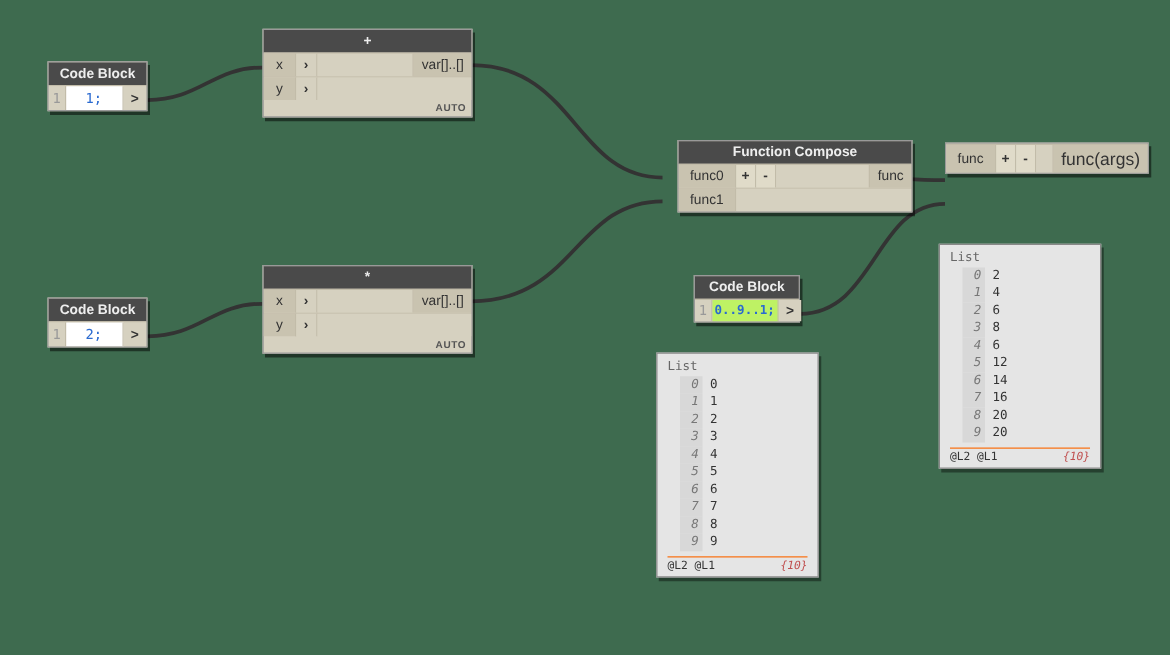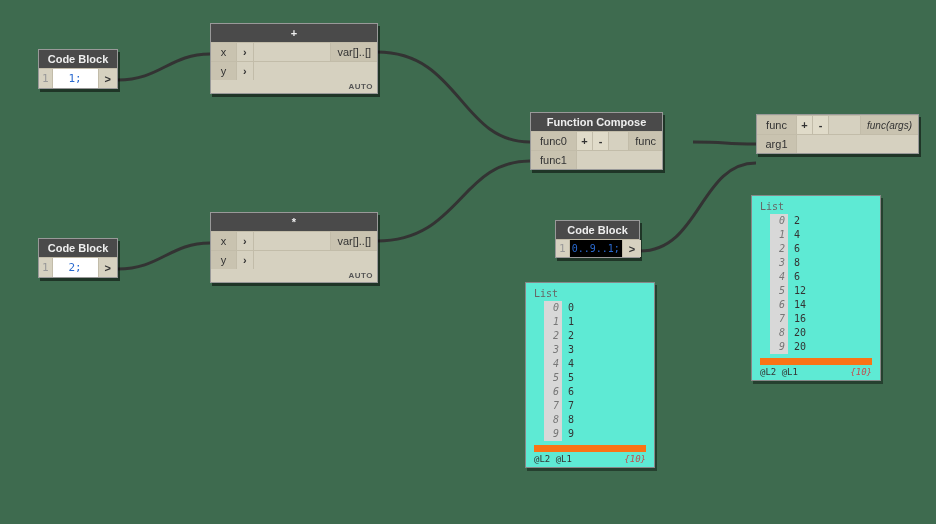--- a/index.html
+++ b/index.html
@@ -60,21 +60,21 @@
     font-weight: bold;
     color: #555;
     padding: 2px 4px;
     letter-spacing: 0.5px;
     margin-left: 48px;
   }
   .code-val { color: #2a6ad0; font-family: monospace; }
   .code-line { color: #999; font-family: monospace; padding: 0 3px; }
   .preview {
     position: absolute;
-    background: #5eead4;
+    background: #e5e5e5;
     border: 1px solid #888;
     padding: 5px 8px 3px 8px;
     font-family: monospace;
     font-size: 10px;
     color: #333;
     box-shadow: 2px 3px 0 rgba(0,0,0,0.4);
   }
   .preview .label { color: #666; margin-bottom: 2px; }
   .preview .list-row {
     display: flex;
@@ -86,21 +86,21 @@
     background: #d8d8d8;
     color: #777;
     font-style: italic;
     text-align: right;
     padding: 0 3px;
     margin-right: 6px;
   }
   .preview .foot {
     display: flex;
     justify-content: space-between;
-    border-top: 7px solid #f97316;
+    border-top: 1px solid #f97316;
     margin-top: 4px;
     padding-top: 2px;
     font-size: 9px;
   }
   .preview .foot .count { color: #c05050; font-style: italic; text-align: right; }
   .pm-btn {
     width: 16px; text-align: center;
     background: #e0dbc9;
     font-weight: bold;
   }
@@ -160,55 +160,51 @@
     <div class="cell dark" style="white-space:nowrap;">var[]..[]</div>
   </div>
   <div class="row">
     <div class="cell dark" style="width:26px;">y</div>
     <div class="cell chev">›</div>
     <div class="cell" style="flex:1;"></div>
   </div>
   <div class="footer-auto">AUTO</div>
 </div>
 
-<div class="node" style="left:530px; top:112px; width:133px;">
+<div class="node" style="left:542px; top:112px; width:188px;">
   <div class="title">Function Compose</div>
   <div class="row">
     <div class="cell dark" style="width:46px;">func0</div>
     <div class="cell pm-btn">+</div>
     <div class="cell pm-btn">-</div>
     <div class="cell" style="flex:1;"></div>
     <div class="cell dark">func</div>
   </div>
   <div class="row">
     <div class="cell dark" style="width:46px;">func1</div>
     <div class="cell" style="flex:1;"></div>
   </div>
 </div>
 
 <div class="node" style="left:555px; top:220px; width:85px;">
   <div class="title">Code Block</div>
   <div class="row">
     <div class="cell code-line">1</div>
-    <div class="cell code-val" style="flex:1;background:#000000;font-size:10px;padding:3px 2px;">0..9..1;</div>
+    <div class="cell code-val" style="flex:1;background:#bef264;font-size:10px;padding:3px 2px;font-weight:bold;">0..9..1;</div>
     <div class="cell chev">&gt;</div>
   </div>
 </div>
 
 <div class="node" style="left:756px; top:114px; width:163px;">
   <div class="row">
     <div class="cell dark" style="width:40px;">func</div>
     <div class="cell pm-btn">+</div>
     <div class="cell pm-btn">-</div>
     <div class="cell" style="flex:1;"></div>
-    <div class="cell dark" style="font-size:10px;font-style:italic;">func(args)</div>
-  </div>
-  <div class="row">
-    <div class="cell dark" style="width:40px;">arg1</div>
-    <div class="cell" style="flex:1;"></div>
+    <div class="cell dark" style="font-size:14px;">func(args)</div>
   </div>
 </div>
 
 <div class="preview" style="left:525px; top:282px; width:130px;">
   <div class="label">List</div>
   <div>
       <div class="list-row">
         <span class="idx">0</span>
         <span>0</span>
       </div>

